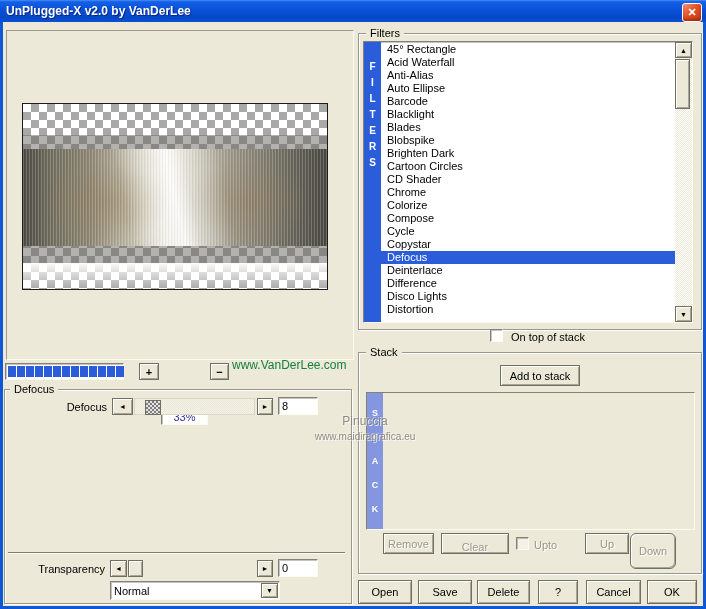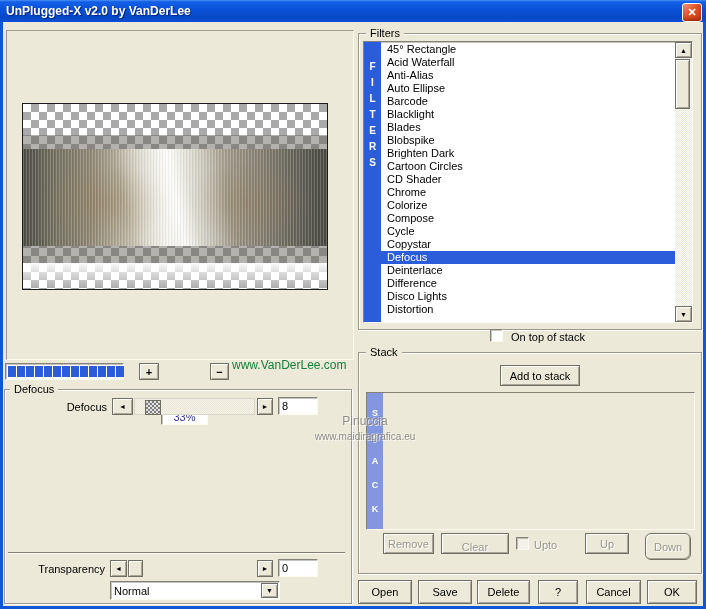--- a/index.html
+++ b/index.html
@@ -136,21 +136,21 @@
     border:1px solid;border-color:#848276 #fdfbf0 #fdfbf0 #848276;box-sizing:border-box;}
   #stack-strip{width:16px;background:#8496e0;color:#fff;font-size:9px;font-weight:bold;
     display:flex;flex-direction:column;align-items:center;justify-content:space-around;
     padding:8px 0;flex:0 0 auto;}
   #stack-list{flex:1;background:#ece9d8;}
   #remove-btn{left:383px;top:533px;width:51px;height:21px;}
   #clear-btn{left:441px;top:533px;width:68px;height:21px;align-items:flex-end;}
   #upto-checkbox{left:516px;top:537px;}
   #upto-label{left:534px;top:539px;color:#9b978a;text-shadow:1px 1px 0 #fff;}
   #up-btn{left:585px;top:533px;width:44px;height:21px;}
-  #down-btn{left:645px;top:533px;width:46px;height:27px;border-radius:6px;}
+  #down-btn{left:630px;top:533px;width:46px;height:36px;border-radius:6px;}
   
   #watermark{left:290px;top:412px;width:150px;text-align:center;z-index:50;pointer-events:none;
     color:rgba(130,127,118,.9);text-shadow:1px 1px 0 rgba(255,255,255,.75),-1px -1px 0 rgba(255,255,255,.35);}
   #watermark-line1{font-size:12px;line-height:19px;}
   #watermark-line2{font-size:10px;line-height:12px;}
   
   .footer-btn{top:580px;height:24px;}
   #open-btn{left:358px;width:54px;}
   #save-btn{left:418px;width:54px;}
   #delete-btn{left:477px;width:53px;justify-content:center;}

